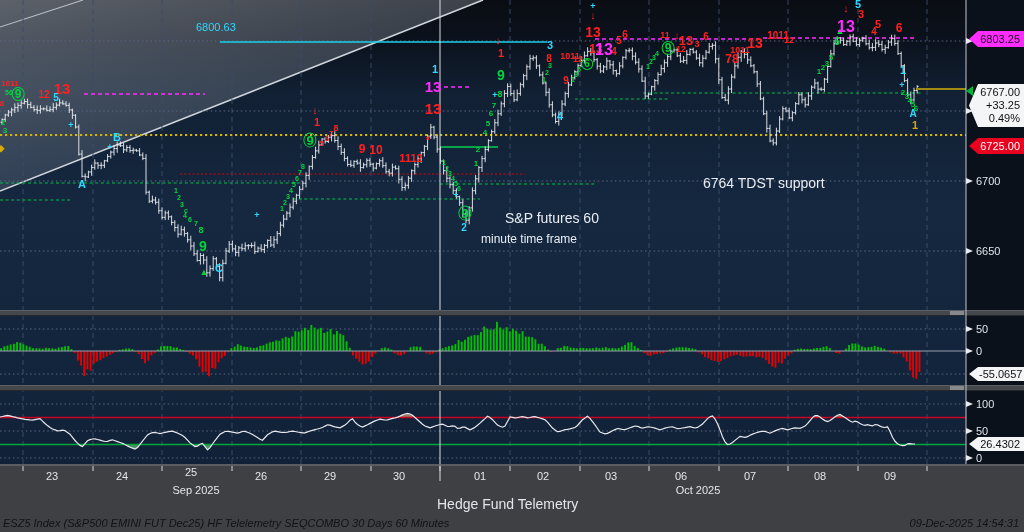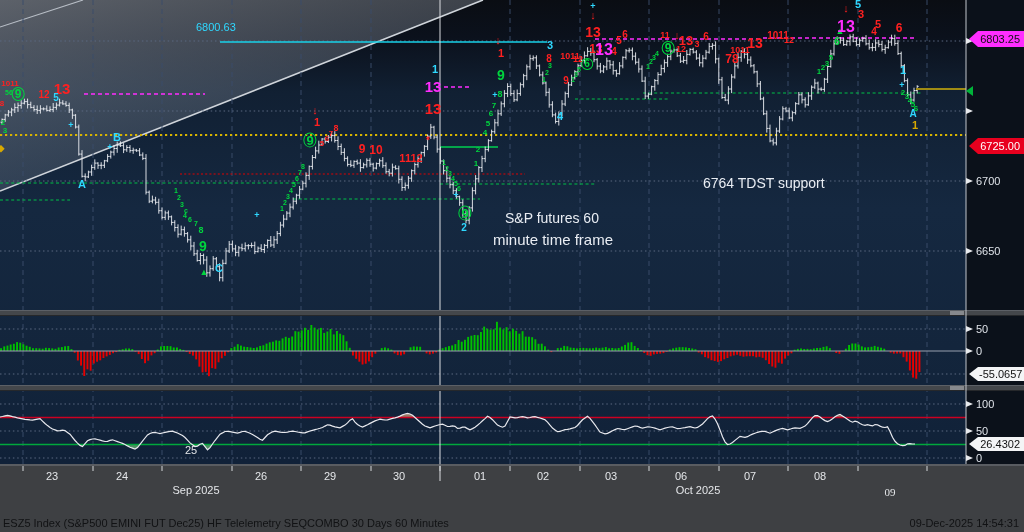--- a/index.html
+++ b/index.html
@@ -9,21 +9,21 @@
   #labels{position:absolute;left:0;top:0;width:1024px;height:532px;pointer-events:none;}
   .lbl{position:absolute;white-space:pre;}
   .ann{position:absolute;transform:translate(-50%,-50%);font-weight:bold;line-height:1;white-space:pre;}
   .ann.circ{border:1.4px solid currentColor;border-radius:50%;padding:0px 2px;}
   .freetext{position:absolute;transform:translate(0,-50%);white-space:pre;}
   .axlab{position:absolute;color:#dfe3e9;font-size:11px;transform:translate(0,-50%);}
   .pricebox{position:absolute;left:969px;width:55px;box-sizing:border-box;text-align:right;
             font-size:11px;padding:1px 4px 1px 10px;
             clip-path:polygon(0 50%,9px 0,100% 0,100% 100%,9px 100%);}
   .datelab{position:absolute;color:#e4e6e9;font-size:11px;transform:translate(-50%,0);}
-  .statustx{position:absolute;color:#111214;font-size:11px;}
+  .statustx{position:absolute;color:#111214;font-size:11px;font-style:italic;}
 </style>
 </head>
 <body>
 
 <div id="app">
   <svg id="chart-svg" width="1024" height="532" viewBox="0 0 1024 532">
       <defs>
         <linearGradient id="bg" x1="0" y1="0" x2="0" y2="1">
           <stop offset="0%" stop-color="#0a0d13"></stop>
           <stop offset="8%" stop-color="#0b111c"></stop>
@@ -436,52 +436,58 @@
         <line x1="788" y1="466" x2="788" y2="471"></line>
         <line x1="858" y1="466" x2="858" y2="471"></line>
         <line x1="927" y1="466" x2="927" y2="471"></line>
         <line x1="440" y1="466" x2="440" y2="471"></line>
       </g>
     </svg>
 
   <div id="labels">
 
     <div class="pricebox" id="box-magenta" style="top: 31px; background: rgb(255, 45, 255); color: rgb(17, 17, 17); height: 16px; line-height: 14px;"><span>6803.25</span></div>
+    <div class="pricebox" id="box-last" style="top: 84px; background: rgb(244, 245, 246); color: rgb(17, 17, 17); line-height: 13px; padding: 2px 4px 2px 10px;">
+      <div>6767.00</div>
+      <div>+33.25</div>
+      <div>0.49%</div>
+    </div>
     <div class="pricebox" id="box-red" style="top: 138px; background: rgb(232, 0, 30); color: rgb(255, 255, 255); height: 16px; line-height: 14px;"><span>6725.00</span></div>
     <div class="pricebox" id="box-mom" style="top: 367px; background: rgb(244, 245, 246); color: rgb(17, 17, 17); height: 14px; line-height: 12px;"><span>-55.0657</span></div>
     <div class="pricebox" id="box-osc" style="top: 437px; background: rgb(244, 245, 246); color: rgb(17, 17, 17); height: 14px; line-height: 12px;"><span>26.4302</span></div>
 
+    <div class="lbl" style="left:437px;top:496px;color:#e2e6ea;font-size:14px;">Hedge Fund Telemetry</div>
     <div class="statustx" style="left:3px;top:517px;">ESZ5 Index (S&amp;P500 EMINI FUT  Dec25) HF Telelemetry SEQCOMBO 30 Days 60 Minutes</div>
     <div class="statustx" style="right:5px;top:517px;">09-Dec-2025 14:54:31</div>
   <div class="axlab" style="left: 976px; top: 181px;">6700</div>
       <div class="axlab" style="left: 976px; top: 251px;">6650</div>
       <div class="axlab" style="left: 976px; top: 329px;">50</div>
       <div class="axlab" style="left: 976px; top: 351px;">0</div>
       <div class="axlab" style="left: 976px; top: 404px;">100</div>
       <div class="axlab" style="left: 976px; top: 431px;">50</div>
       <div class="axlab" style="left: 976px; top: 458px;">0</div>
       <div class="datelab" style="left: 52px; top: 470px;">23</div>
       <div class="datelab" style="left: 122px; top: 470px;">24</div>
-      <div class="datelab" style="left: 191px; top: 444px;">25</div>
+      <div class="datelab" style="left: 191px; top: 466px;">25</div>
       <div class="datelab" style="left: 261px; top: 470px; text-align: right;">26</div>
       <div class="datelab" style="left: 330px; top: 470px;">29</div>
       <div class="datelab" style="left: 399px; top: 470px;">30</div>
       <div class="datelab" style="left: 480px; top: 470px;">01</div>
       <div class="datelab" style="left: 543px; top: 470px;">02</div>
       <div class="datelab" style="left: 611px; top: 470px;">03</div>
       <div class="datelab" style="left: 681px; top: 470px;">06</div>
       <div class="datelab" style="left: 750px; top: 470px;">07</div>
       <div class="datelab" style="left: 820px; top: 470px;">08</div>
-      <div class="datelab" style="left: 890px; top: 486px; font-family: Liberation Serif, serif;">09</div>
+      <div class="datelab" style="left: 890px; top: 470px;">09</div>
       <div class="datelab" style="left: 196px; top: 484px;">Sep 2025</div>
       <div class="datelab" style="left: 698px; top: 484px;">Oct 2025</div>
       <div class="freetext" style="left: 196px; top: 27px; color: rgb(47, 216, 255); font-size: 11px;">6800.63</div>
       <div class="freetext" style="left: 703px; top: 183px; color: rgb(233, 237, 243); font-size: 14px;">6764 TDST support</div>
       <div class="freetext" style="left: 505px; top: 218px; color: rgb(233, 237, 243); font-size: 14px;">S&amp;P futures 60</div>
-      <div class="freetext" style="left: 493px; top: 239px; color: rgb(233, 237, 243); font-size: 15px; text-align: center;">minute time frame</div>
+      <div class="freetext" style="left: 481px; top: 239px; color: rgb(233, 237, 243); font-size: 12px; text-align: center;">minute time frame</div>
       <div class="ann" style="left: 62px; top: 88px; font-size: 15px; color: rgb(255, 32, 32);">13</div>
       <div class="ann" style="left: 44px; top: 95px; font-size: 10px; color: rgb(255, 32, 32);">12</div>
       <div class="ann" style="left: 10px; top: 84px; font-size: 8px; color: rgb(255, 32, 32);">1011</div>
       <div class="ann" style="left: 2px; top: 104px; font-size: 8px; color: rgb(255, 32, 32);">8</div>
       <div class="ann" style="left: 315px; top: 110px; font-size: 11px; color: rgb(255, 32, 32);">↓</div>
       <div class="ann" style="left: 317px; top: 122px; font-size: 11px; color: rgb(255, 32, 32);">1</div>
       <div class="ann" style="left: 322px; top: 144px; font-size: 8px; color: rgb(255, 32, 32);">5</div>
       <div class="ann" style="left: 327px; top: 139px; font-size: 8px; color: rgb(255, 32, 32);">6</div>
       <div class="ann" style="left: 331px; top: 134px; font-size: 8px; color: rgb(255, 32, 32);">7</div>
       <div class="ann" style="left: 336px; top: 128px; font-size: 9px; color: rgb(255, 32, 32);">8</div>

